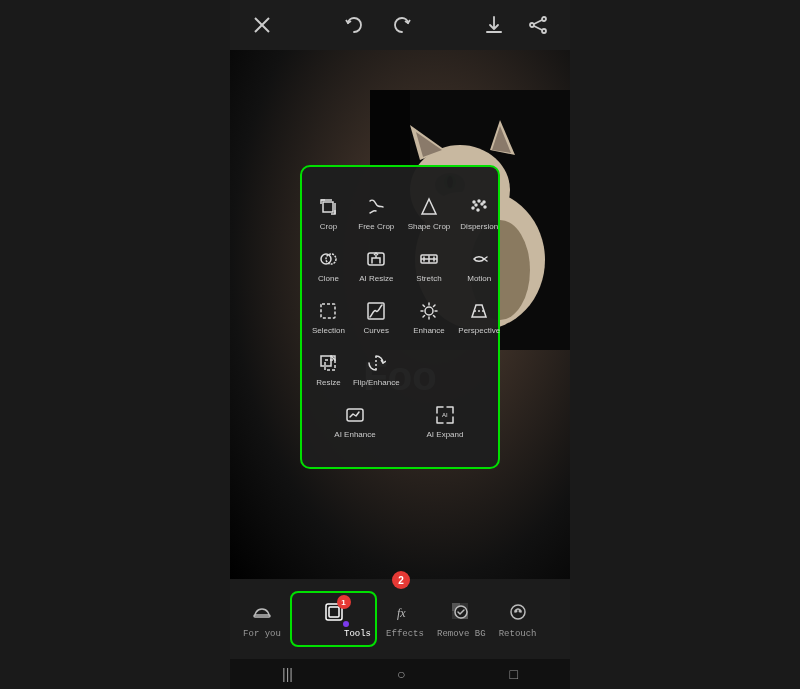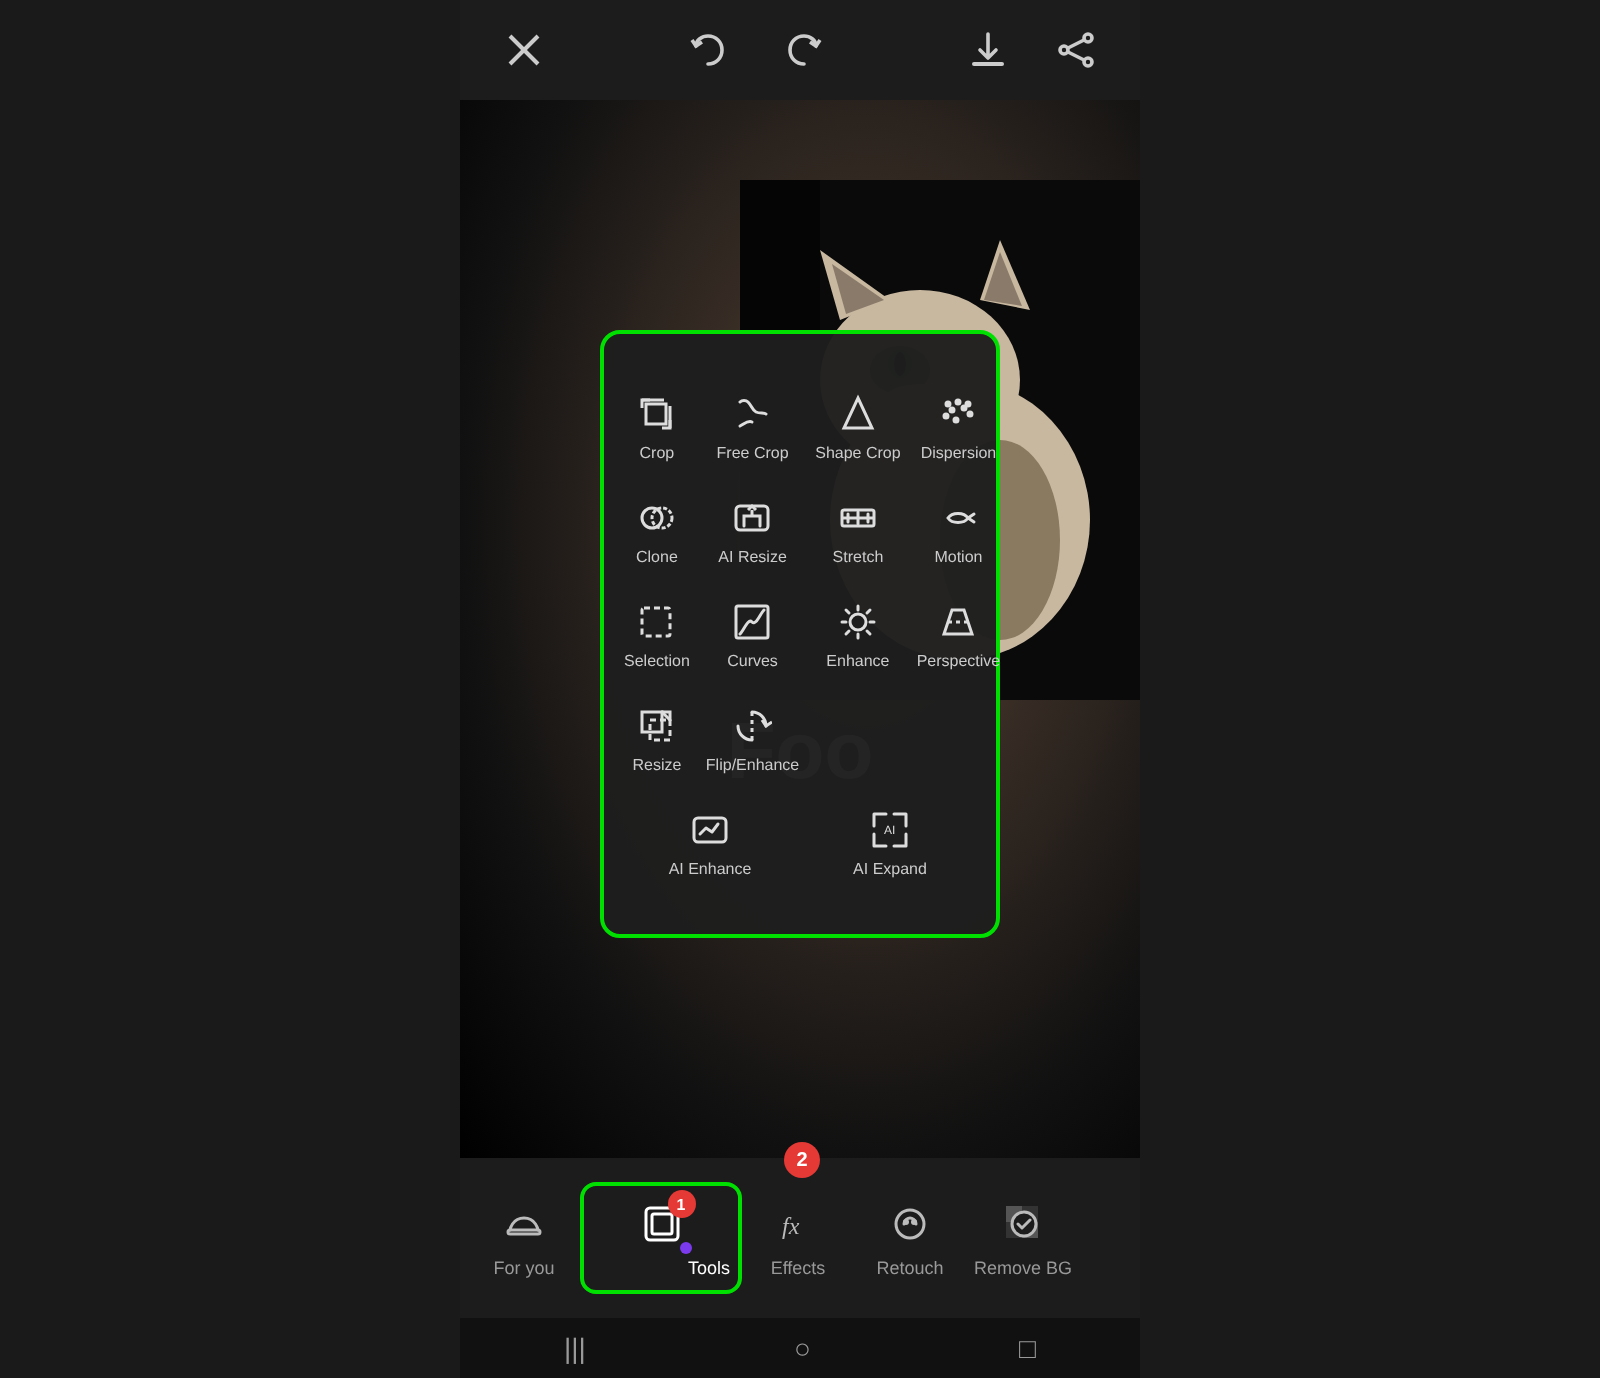--- a/index.html
+++ b/index.html
@@ -167,20 +167,21 @@
       justify-content: center;
       color: #bbb;
       position: relative;
     }
     .nav-icon svg { width: 22px; height: 22px; stroke: #bbb; fill: none; stroke-width: 1.5; }
     .nav-item.active .nav-icon svg { stroke: #fff; }
     .nav-label {
       font-size: 9px;
       color: #999;
       white-space: nowrap;
+      font-family: Liberation Mono, monospace;
     }
     .nav-item.active .nav-label { color: #fff; margin-left: 48px; }
     .active-dot {
       width: 6px;
       height: 6px;
       background: #7c3aed;
       border-radius: 50%;
       position: absolute;
       bottom: -2px;
       right: -2px;
@@ -523,43 +524,43 @@
         <svg viewBox="0 0 22 22" width="22" height="22" fill="none" stroke="#bbb" stroke-width="1.5">
           <text x="3" y="16" font-size="12" fill="#bbb" stroke="none" font-family="serif" font-style="italic">fx</text>
         </svg>
       </div>
       <div class="nav-label">Effects</div>
     </div>
 
     <div class="nav-item">
       <div class="nav-icon">
         <svg viewBox="0 0 22 22" width="22" height="22" fill="none" stroke="#bbb" stroke-width="1.5">
-          <circle cx="11" cy="11" r="7"></circle>
-          <path d="M8 11 C8 9 10 8 11 8 C12 8 14 9 14 11" stroke-linecap="round"></path>
-          <circle cx="9" cy="10" r="1.5" fill="#bbb" stroke="none"></circle>
-          <circle cx="13" cy="10" r="1.5" fill="#bbb" stroke="none"></circle>
-        </svg>
-      </div>
-      <div class="nav-label">Retouch</div>
-    </div>
-
-    <div class="nav-item">
-      <div class="nav-icon">
-        <svg viewBox="0 0 22 22" width="22" height="22" fill="none" stroke="#bbb" stroke-width="1.5">
           <rect x="2" y="2" width="8" height="8" fill="#555" stroke="none"></rect>
           <rect x="10" y="2" width="8" height="8" fill="#333" stroke="none"></rect>
           <rect x="2" y="10" width="8" height="8" fill="#333" stroke="none"></rect>
           <rect x="10" y="10" width="8" height="8" fill="#555" stroke="none"></rect>
           <circle cx="11" cy="11" r="6" fill="#1c1c1c" stroke="#bbb"></circle>
           <path d="M8 11 L10 13 L14 9" stroke-linecap="round" stroke-linejoin="round"></path>
         </svg>
       </div>
       <div class="nav-label">Remove BG</div>
     </div>
 
+    <div class="nav-item">
+      <div class="nav-icon">
+        <svg viewBox="0 0 22 22" width="22" height="22" fill="none" stroke="#bbb" stroke-width="1.5">
+          <circle cx="11" cy="11" r="7"></circle>
+          <path d="M8 11 C8 9 10 8 11 8 C12 8 14 9 14 11" stroke-linecap="round"></path>
+          <circle cx="9" cy="10" r="1.5" fill="#bbb" stroke="none"></circle>
+          <circle cx="13" cy="10" r="1.5" fill="#bbb" stroke="none"></circle>
+        </svg>
+      </div>
+      <div class="nav-label">Retouch</div>
+    </div>
+
   </div>
 
   <div class="system-bar">
     <div class="sys-btn">|||</div>
     <div class="sys-btn">○</div>
     <div class="sys-btn">□</div>
   </div>
 
 </div>
 

